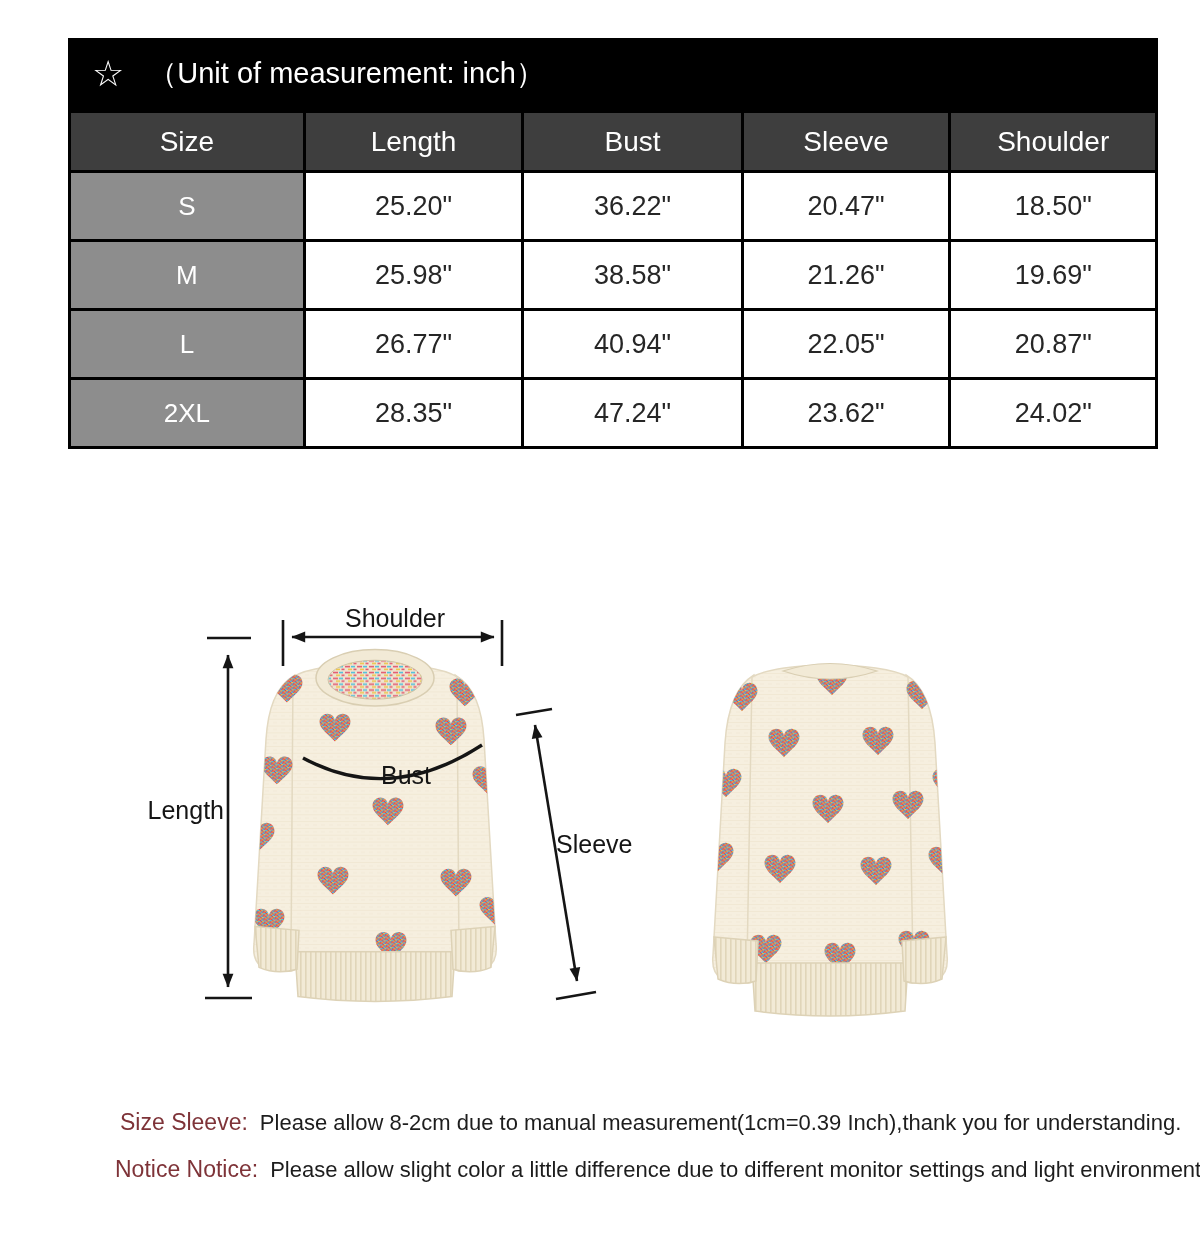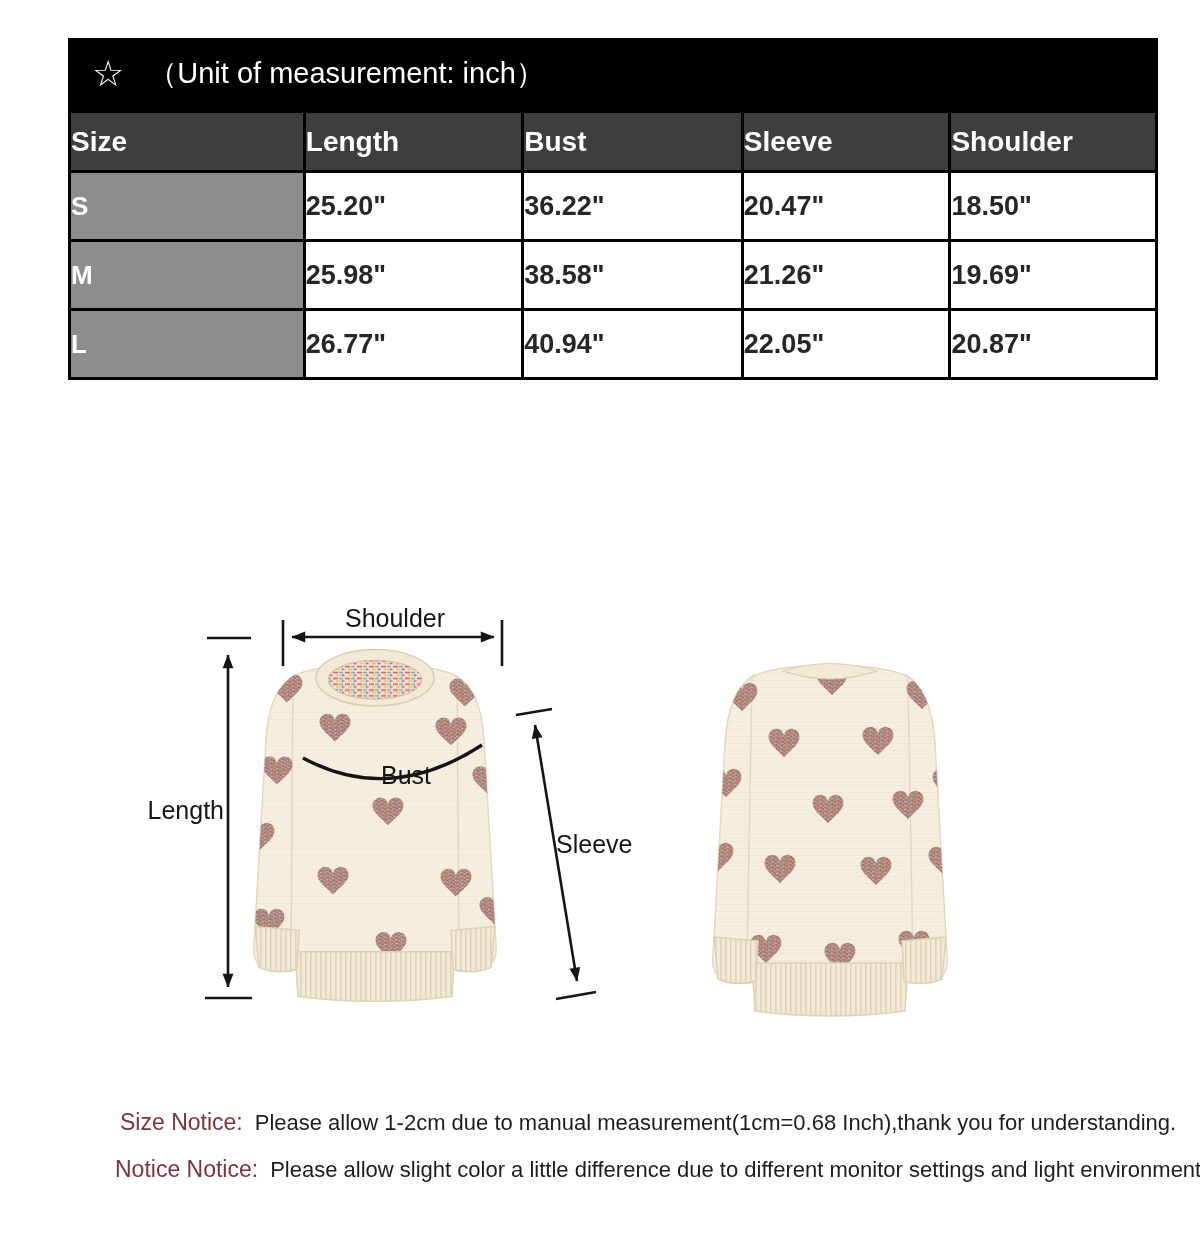--- a/index.html
+++ b/index.html
@@ -9,21 +9,21 @@
   
   .table-card{position:absolute;left:68px;top:38px;width:1090px;}
   .title-bar{height:72px;background:var(--title_bar_bg,#000);display:flex;align-items:center;
              padding-left:24px;box-sizing:border-box;}
   .title-bar .star{color:#fff;font-size:36px;line-height:1;margin-right:16px;}
   .title-bar .title-text{color:#fff;font-size:30px;letter-spacing:.5px;}
   .title-bar .unit-text{color:#fff;font-size:29px;margin-left:8px;}
 
   table.size-table{width:100%;border-collapse:collapse;table-layout:fixed;}
   table.size-table th,table.size-table td{border:3px solid var(--table_border,#000);
-        text-align:left;vertical-align:middle;font-weight:700;padding:0;}
+        text-align:center;vertical-align:middle;font-weight:400;padding:0;}
   table.size-table thead th{background:var(--header_row_bg,#3e3e3e);color:var(--header_text,#fff);
         height:57px;font-size:28px;}
   table.size-table tbody th{background:var(--size_column_bg,#8d8d8d);color:#fff;
         height:66px;font-size:26px;}
   table.size-table tbody td{background:#fff;color:var(--cell_text,#262626);font-size:27px;}
   col.c-size{width:21.6%;} col.c-length{width:20.1%;} col.c-bust{width:20.2%;}
   col.c-sleeve{width:19.1%;} col.c-shoulder{width:19.0%;}
 
   
   .diagram{position:absolute;left:0;top:575px;width:1200px;height:560px;}
@@ -86,20 +86,27 @@
           <td>38.58"</td>
           <td>21.26"</td>
           <td>19.69"</td>
         </tr>
         <tr>
           <th>L</th>
           <td>26.77"</td>
           <td>40.94"</td>
           <td>22.05"</td>
           <td>20.87"</td>
+        </tr>
+        <tr>
+          <th>2XL</th>
+          <td>28.35"</td>
+          <td>47.24"</td>
+          <td>23.62"</td>
+          <td>24.02"</td>
         </tr>
       </tbody>
     </table>
   </section>
 
   <section class="diagram">
 
     <svg class="sw front" viewBox="0 0 300 400" preserveAspectRatio="none">
       <defs>
         <pattern id="hpF" width="16" height="10.5" patternUnits="userSpaceOnUse" patternTransform="rotate(-5)">
@@ -240,20 +247,20 @@
     </svg>
 
     <div class="dlabel shoulder">Shoulder</div>
     <div class="dlabel length">Length</div>
     <div class="dlabel bust">Bust</div>
     <div class="dlabel sleeve">Sleeve</div>
   </section>
 
   <section class="notices">
     <p class="notice n1">
-      <span class="nlabel">Size Notice:</span><span class="ntext">Please allow 1-2cm due to manual measurement(1cm=0.68 Inch),thank you for understanding.</span>
+      <span class="nlabel">Size Sleeve:</span><span class="ntext">Please allow 8-2cm due to manual measurement(1cm=0.39 Inch),thank you for understanding.</span>
     </p>
     <p class="notice n2">
       <span class="nlabel">Notice Notice:</span><span class="ntext">Please allow slight color  a little difference due to different monitor settings and light environment.</span>
     </p>
   </section>
 
 </div>
 
 </body></html>

